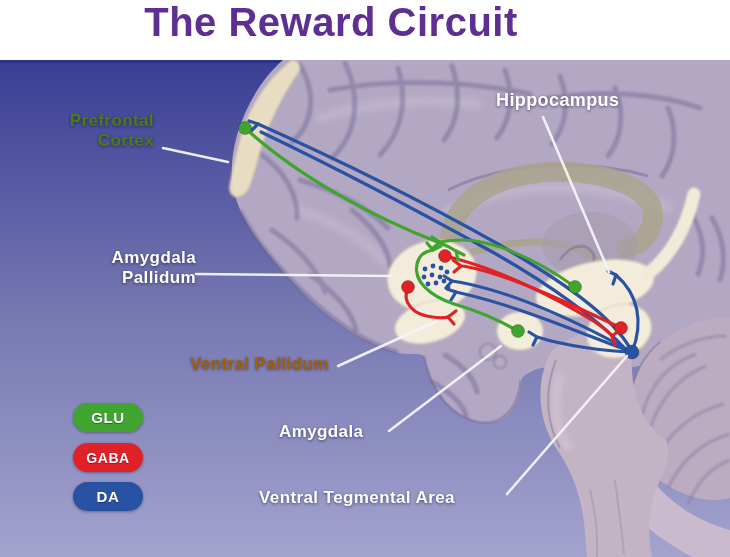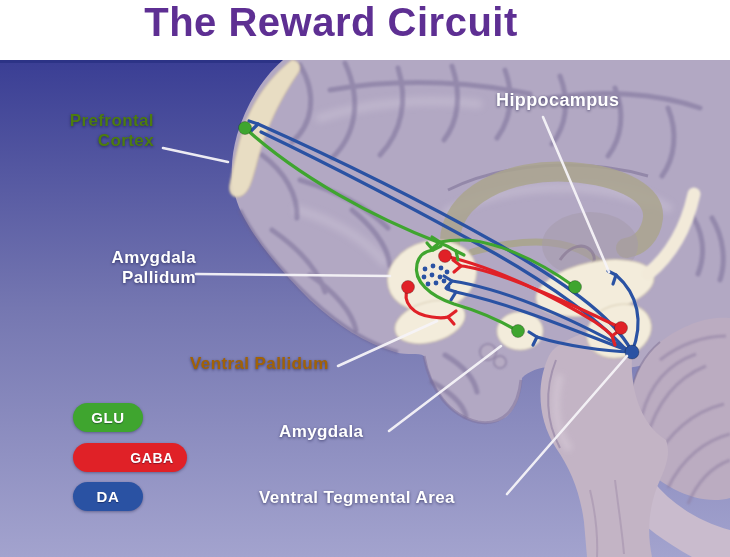--- a/index.html
+++ b/index.html
@@ -16,21 +16,21 @@
   #lbl-hippo{left:472px;top:30px;font-size:18px;margin-left:24px;}
   #lbl-nac{left:58px;top:188px;width:138px;text-align:right;}
   #lbl-vp{left:154px;top:294px;}
   #lbl-amy{left:279px;top:362px;}
   #lbl-vta{left:259px;top:428px;}
   .chip{position:absolute;left:37px;width:70px;height:29px;border-radius:15px;
         display:flex;align-items:center;justify-content:center;color:#fff;
         font:bold 15px "Liberation Sans",sans-serif;letter-spacing:.6px;
         box-shadow:0 1px 3px rgba(0,0,40,.35);text-shadow:0 1px 1px rgba(0,0,40,.4);margin-left:36px;}
   #chip-glu{top:343px;}
-  #chip-gaba{top:383px;font-size:14px;padding-left:44px;}
+  #chip-gaba{top:383px;font-size:14px;}
   #chip-da{top:422px;}
   .wire path{fill:none;stroke-linecap:round;stroke-linejoin:round;}
   .leaders line{stroke-linecap:round;}
 </style>
 </head>
 <body>
 
 <div id="stage">
 
   <div id="header">

